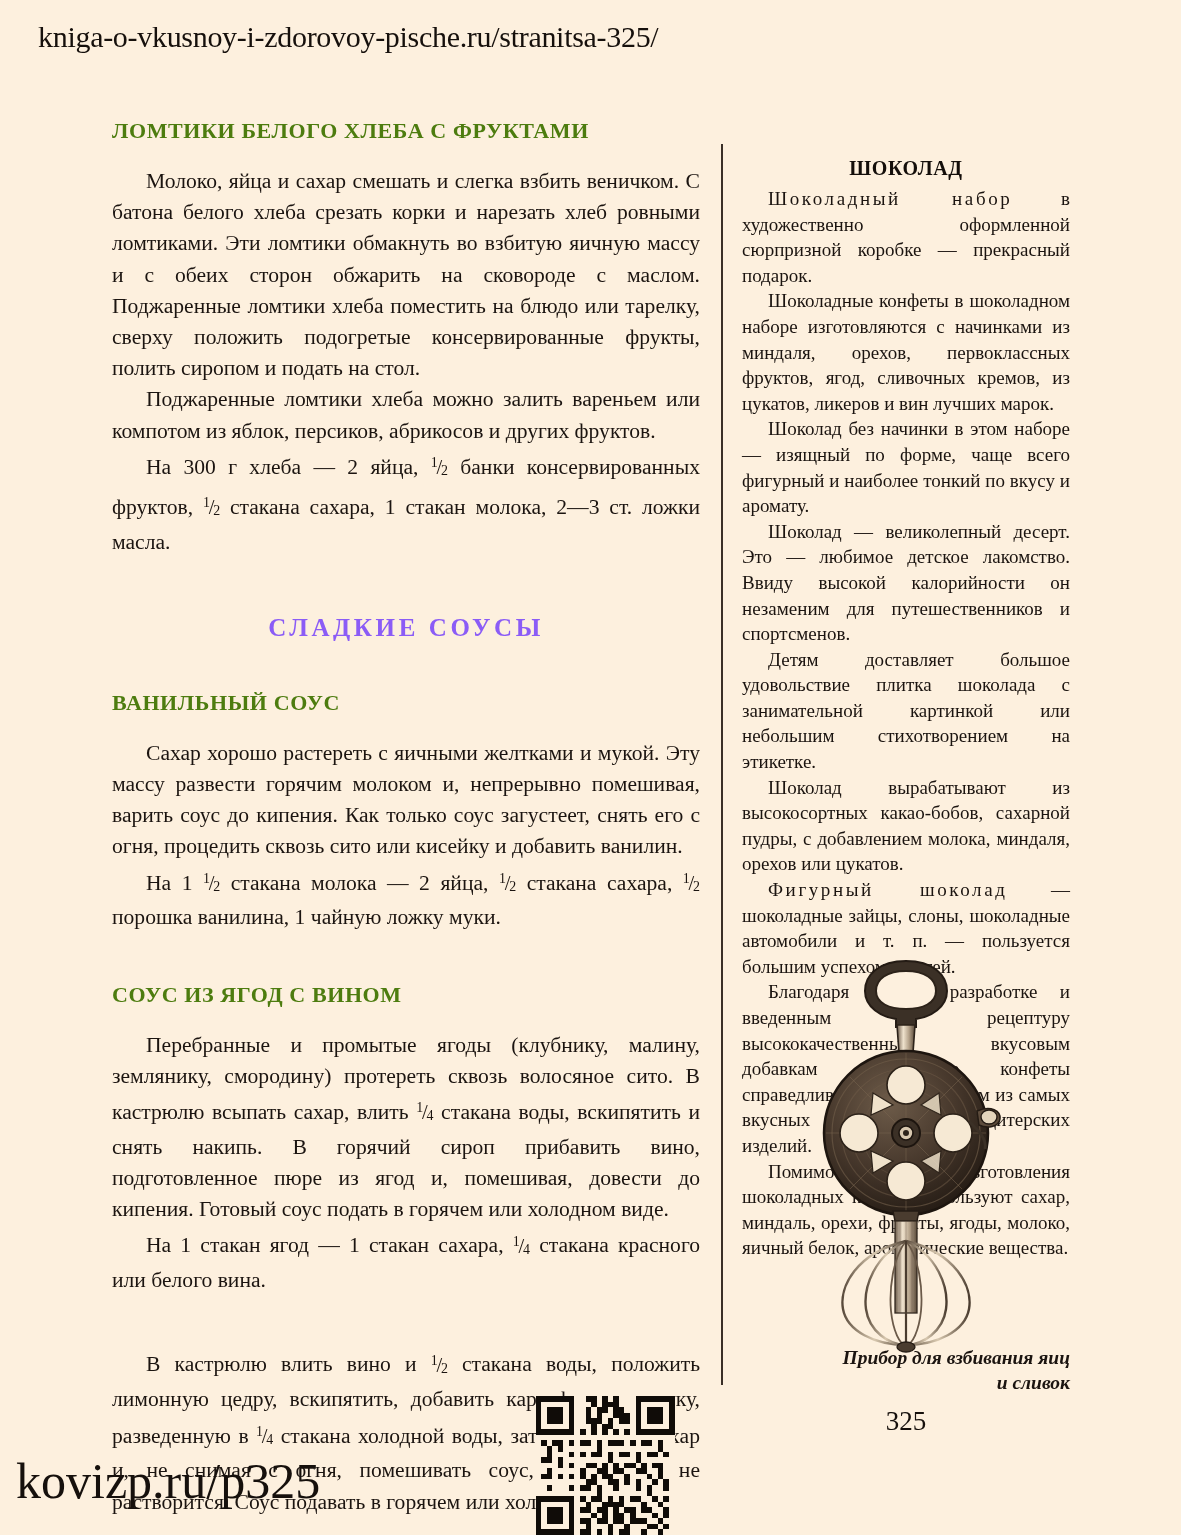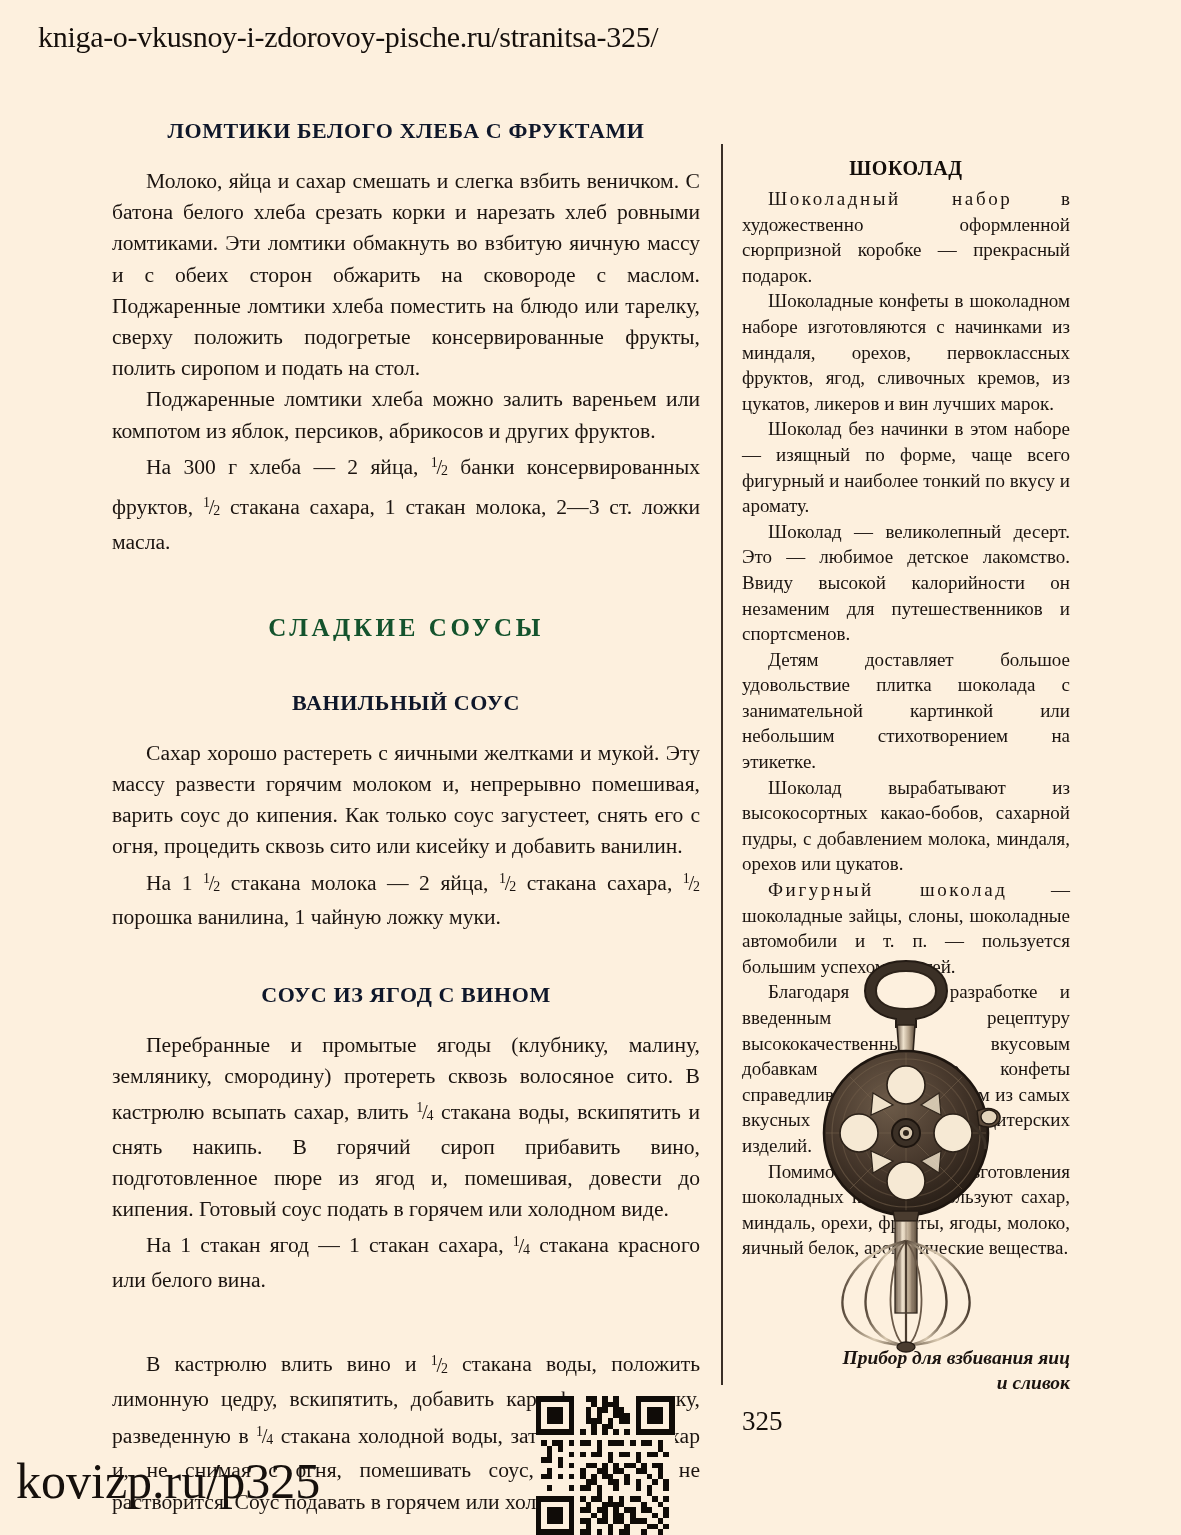--- a/index.html
+++ b/index.html
@@ -47,36 +47,35 @@
 
   .column {
     position: absolute;
     top: 0;
   }
   #left-column  { left: 112px; width: 588px; }
   #right-column { left: 742px; width: 328px; margin-top: 39px; }
 
   
   .recipe-heading {
-    text-align: center;
     font-weight: bold;
     font-size: 21.5px;
     letter-spacing: 0.6px;
     margin: 0 0 22px 0;
-    color: #0f172a;
+    color: #4d7c0f;
   }
   #left-column .recipe-heading { font-size: 22px; }
 
   .section-heading {
     text-align: center;
     font-weight: bold;
     font-size: 25px;
     letter-spacing: 3.6px;
     margin: 0;
-    color: #14532d;
+    color: #8b5cf6;
   }
 
   .right-heading {
     text-align: center;
     font-weight: bold;
     font-size: 20px;
     letter-spacing: 0.6px;
     margin: 0 0 6px 0;
     color: #140e0a;
   }
@@ -141,21 +140,21 @@
     font-size: 19.5px;
     line-height: 25px;
     color: #1b1410;
   }
 
   #page-number {
     position: absolute;
     left: 742px;
     top: 1288px;
     width: 328px;
-    text-align: left;
+    text-align: center;
     font-size: 27px;
     color: #16100c;
   }
 
   
   #footer-url {
     position: absolute;
     left: 16px;
     top: 1452px;
     font-size: 50px;

